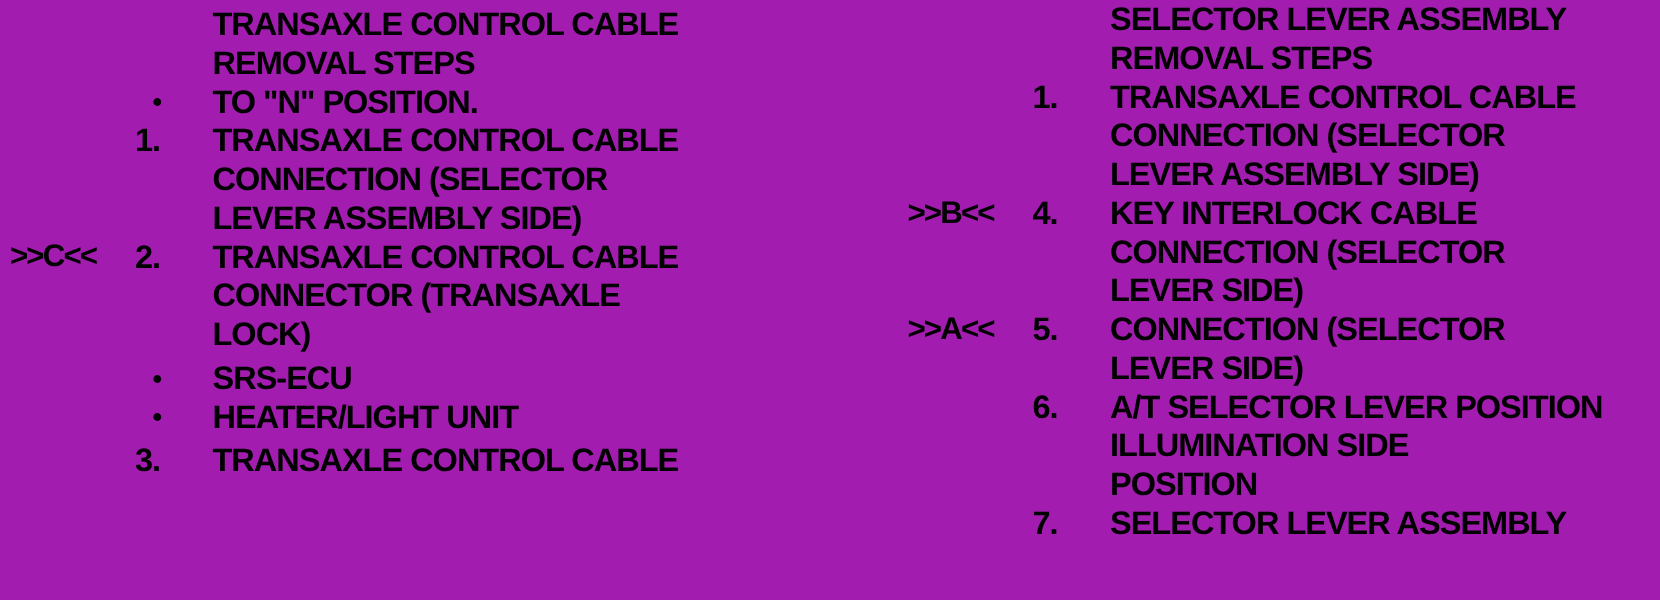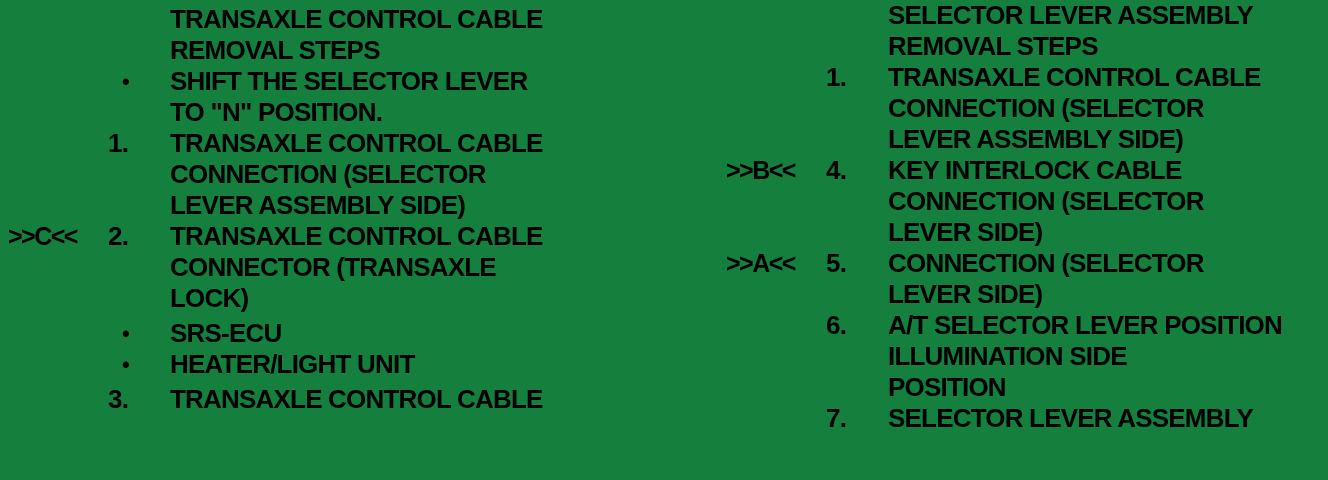--- a/index.html
+++ b/index.html
@@ -4,21 +4,21 @@
 <style>
   html, body {
     margin: 0;
     padding: 0;
     background: #ffffff;
   }
   .page {
     position: relative;
     width: 1328px;
     height: 480px;
-    background: #15803d;
+    background: #a21caf;
     overflow: hidden;
     font-family: "Liberation Sans", sans-serif;
     font-weight: 700;
     color: #000000;
     font-size: 26px;
     letter-spacing: -0.8px;
     line-height: 31px;
   }
   .col {
     position: absolute;
@@ -55,21 +55,20 @@
       <div class="cell txt heading">
         <div>TRANSAXLE CONTROL CABLE</div>
         <div>REMOVAL STEPS</div>
       </div>
     </div>
 
     <div class="row">
       <div class="cell marker"></div>
       <div class="cell num bullet-cell">•</div>
       <div class="cell txt">
-        <div>SHIFT THE SELECTOR LEVER</div>
         <div>TO "N" POSITION.</div>
       </div>
     </div>
 
     <div class="row">
       <div class="cell marker"></div>
       <div class="cell num">1.</div>
       <div class="cell txt">
         <div>TRANSAXLE CONTROL CABLE</div>
         <div>CONNECTION (SELECTOR</div>

